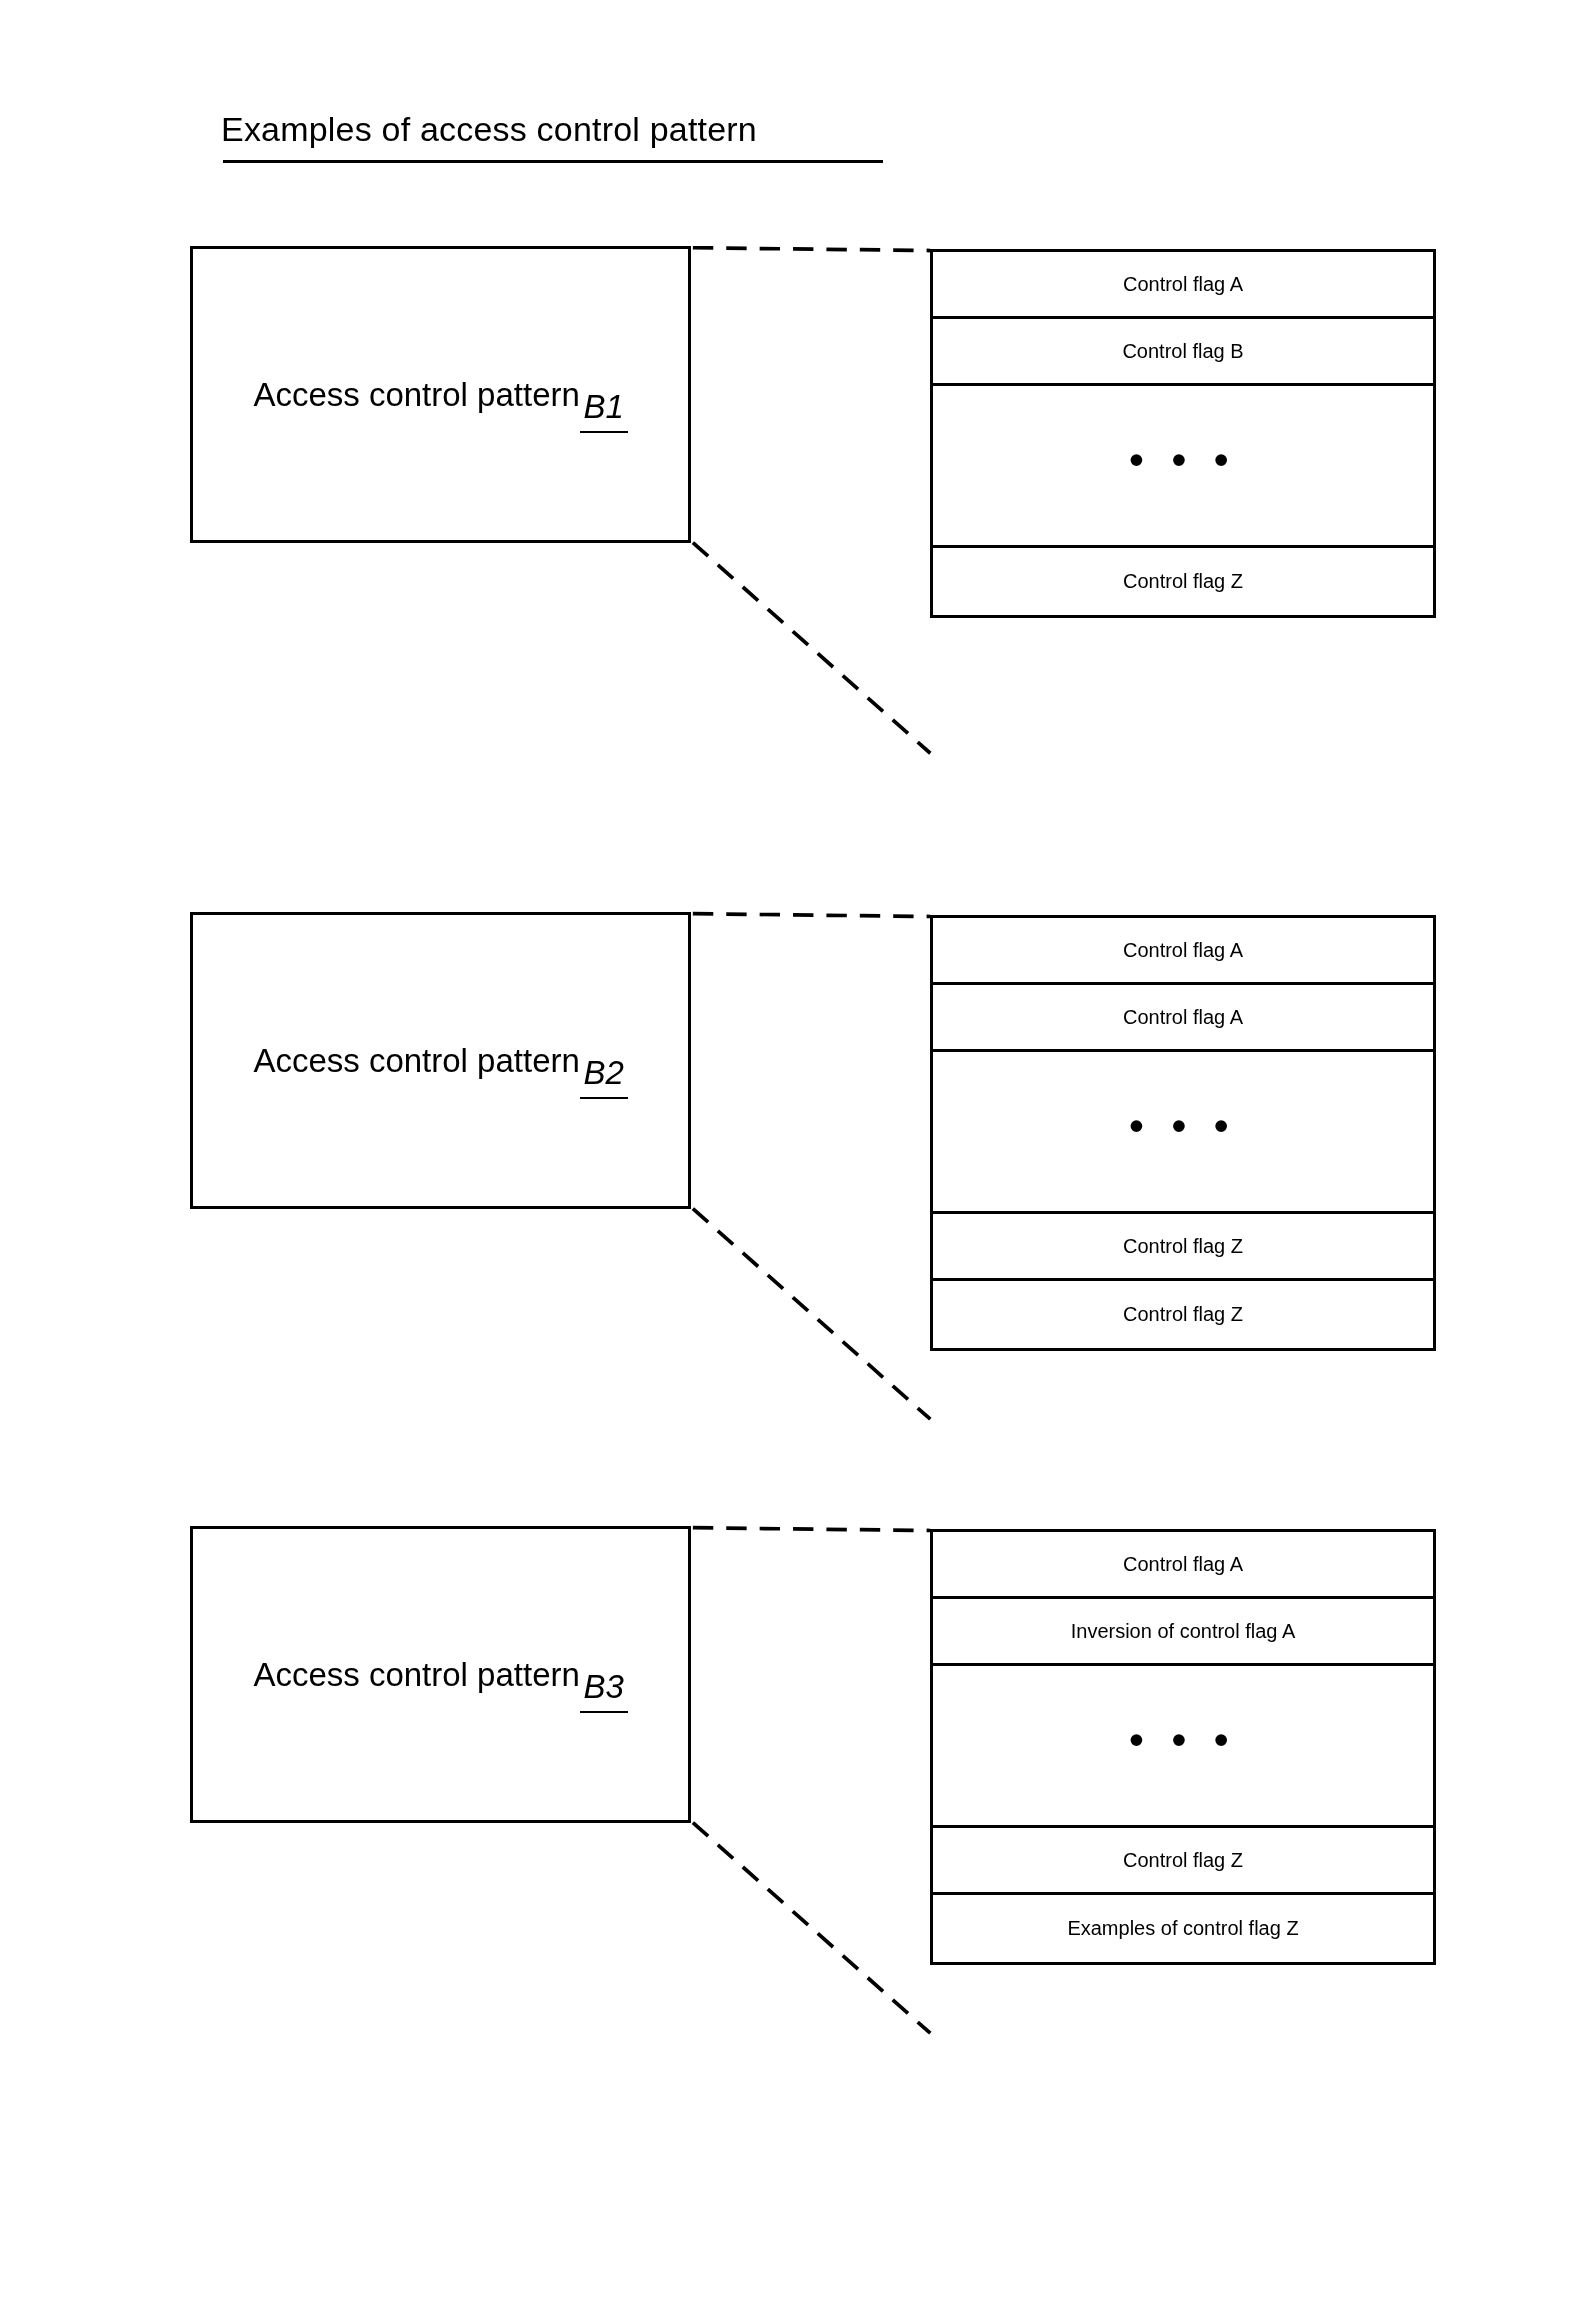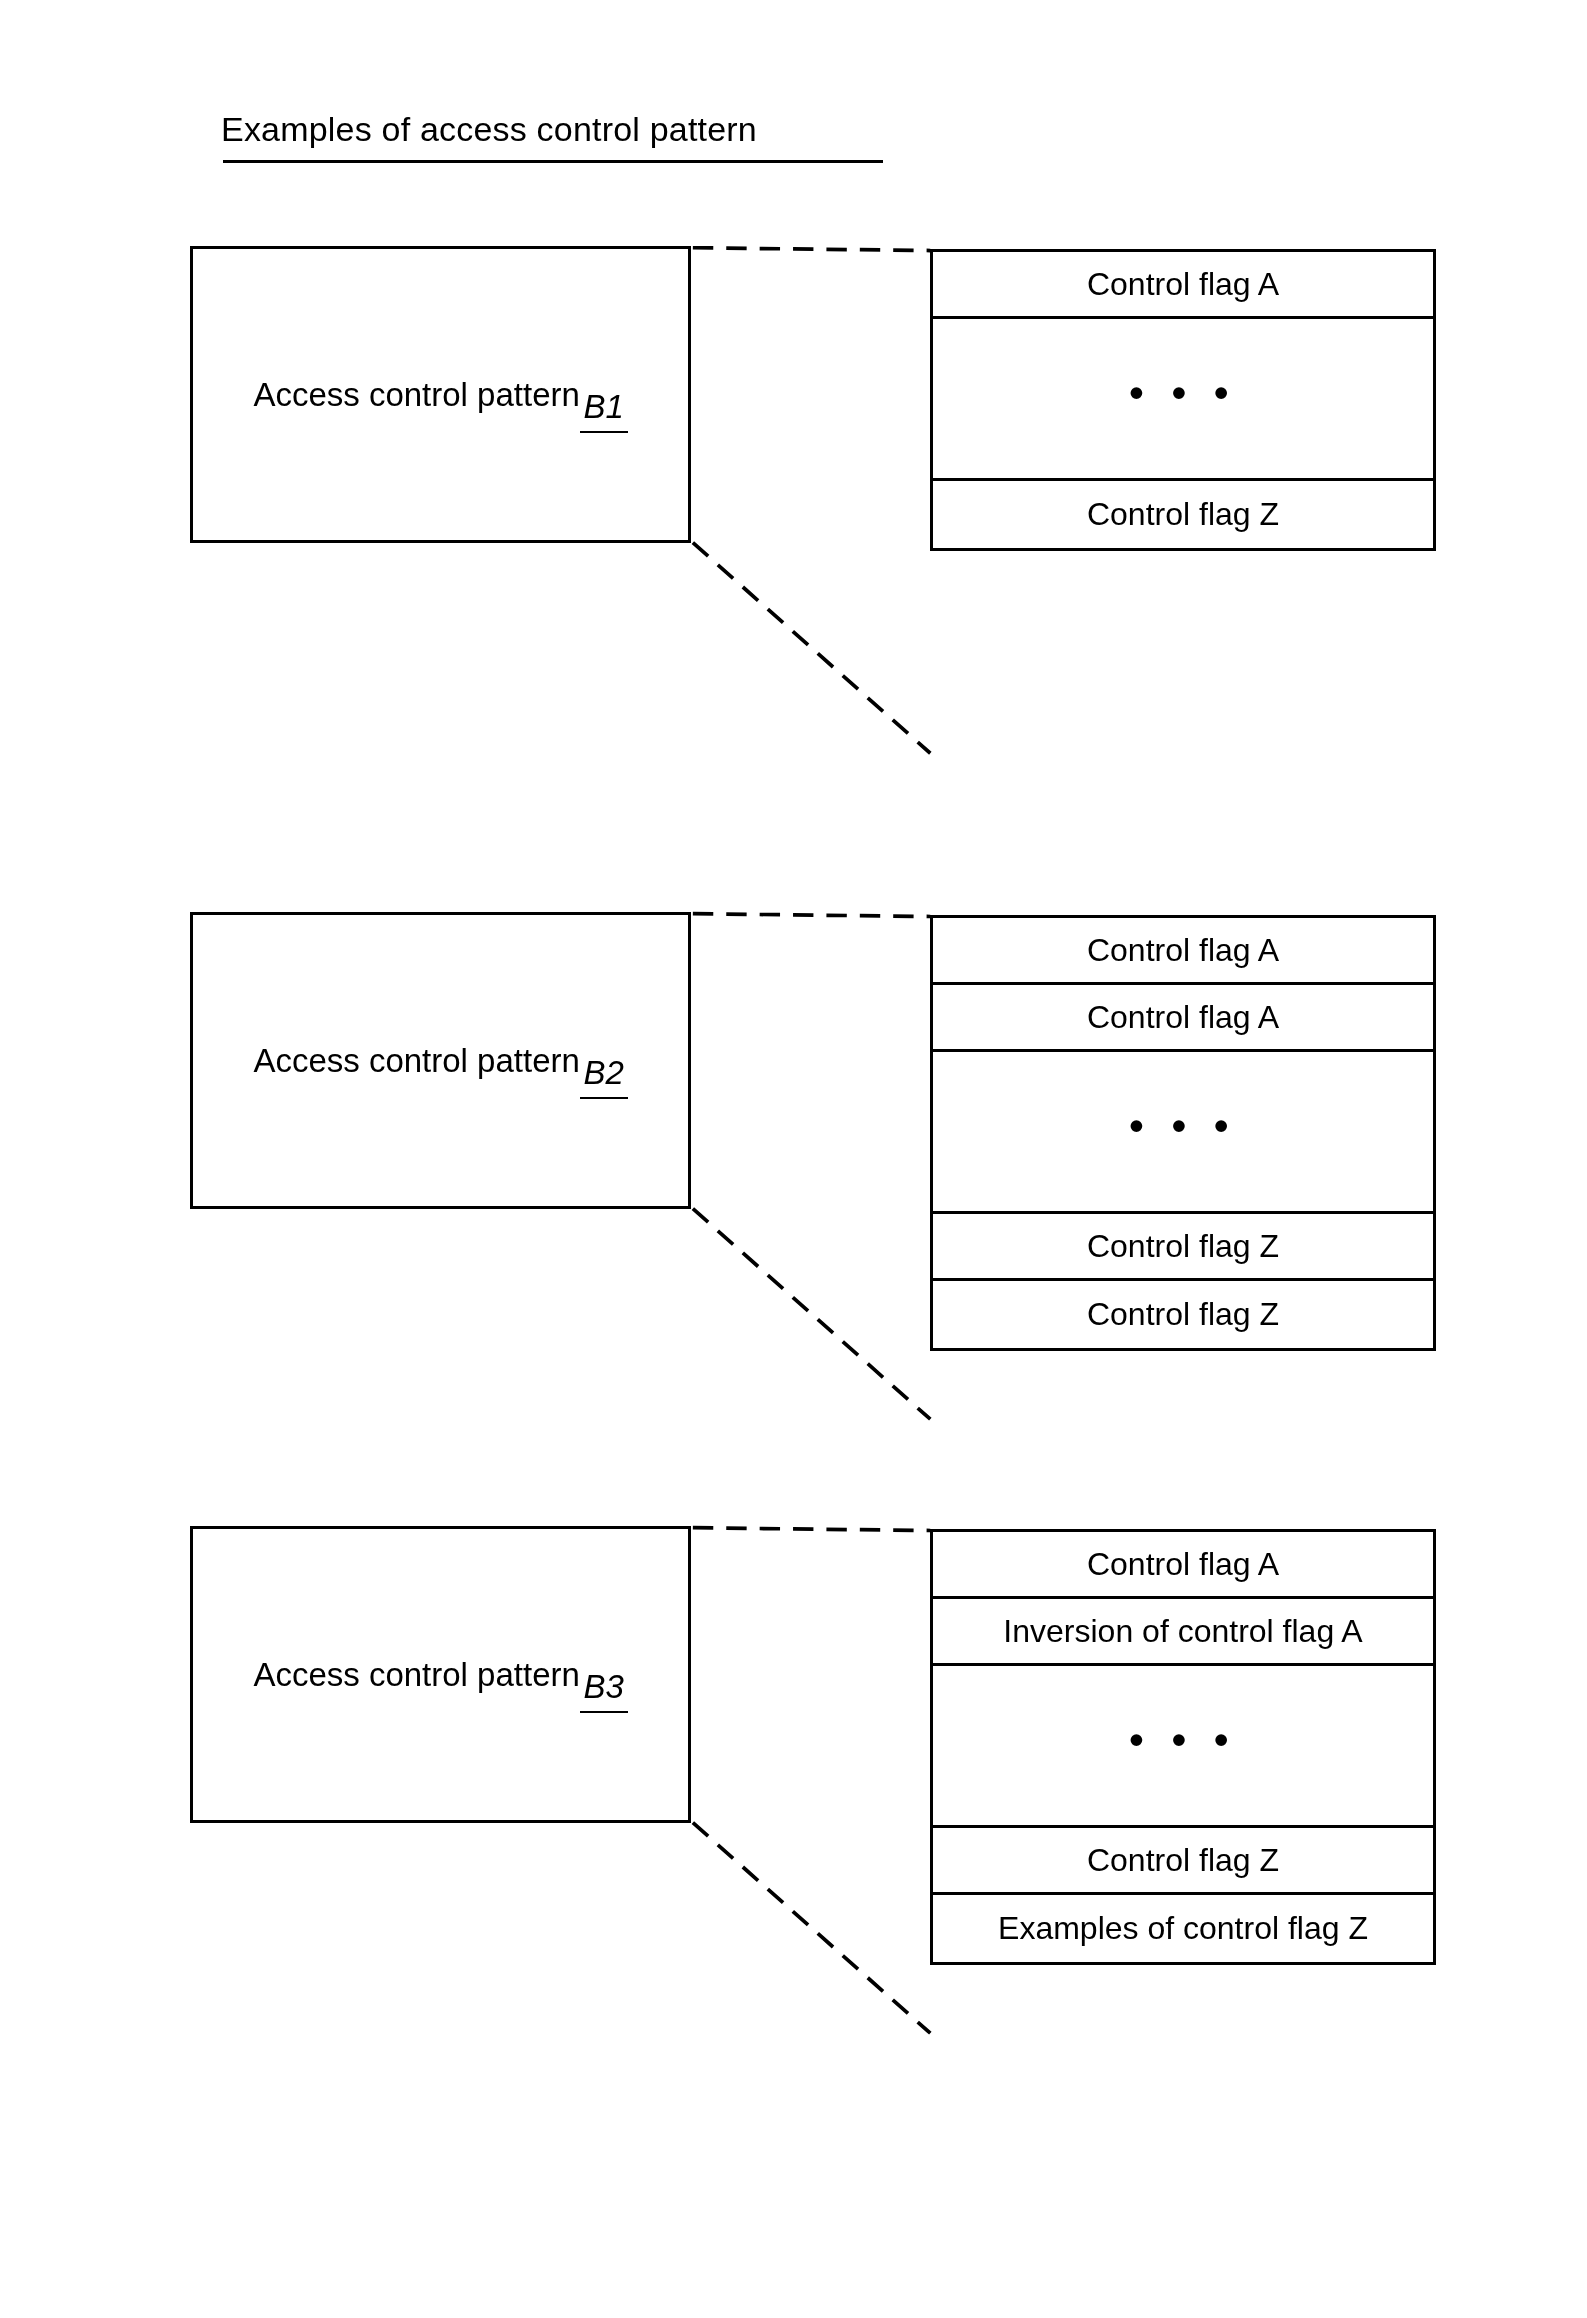--- a/index.html
+++ b/index.html
@@ -98,21 +98,21 @@
     border: 3.7px solid #000;
     box-sizing: border-box;
     background: #fff;
   }
   .flag-row {
     border-bottom: 3.7px solid #000;
     box-sizing: border-box;
     display: flex;
     align-items: center;
     justify-content: center;
-    font-size: 32px;
+    font-size: 20px;
     line-height: 37px;
     white-space: nowrap;
   }
   .flag-row:last-child {
     border-bottom: none;
   }
   .flag-row.normal { height: 67px; }
   .flag-row.ellipsis {
     height: 162px;
     font-size: 41px;
@@ -160,20 +160,23 @@
       <div class="pattern-box-id-wrap">
         <span class="pattern-box-id">B1</span>
         <span class="pattern-box-id-underline"></span>
       </div>
     </div>
 
     <div class="flag-table" style="top:249px;">
       <div class="flag-row normal">
         <span>Control flag A</span>
       </div>
+      <div class="flag-row normal">
+        <span>Control flag B</span>
+      </div>
       <div class="flag-row ellipsis">
         <span class="dots">• • •</span>
       </div>
       <div class="flag-row normal">
         <span>Control flag Z</span>
       </div>
     </div>
   </div>
 
   <div class="group">

